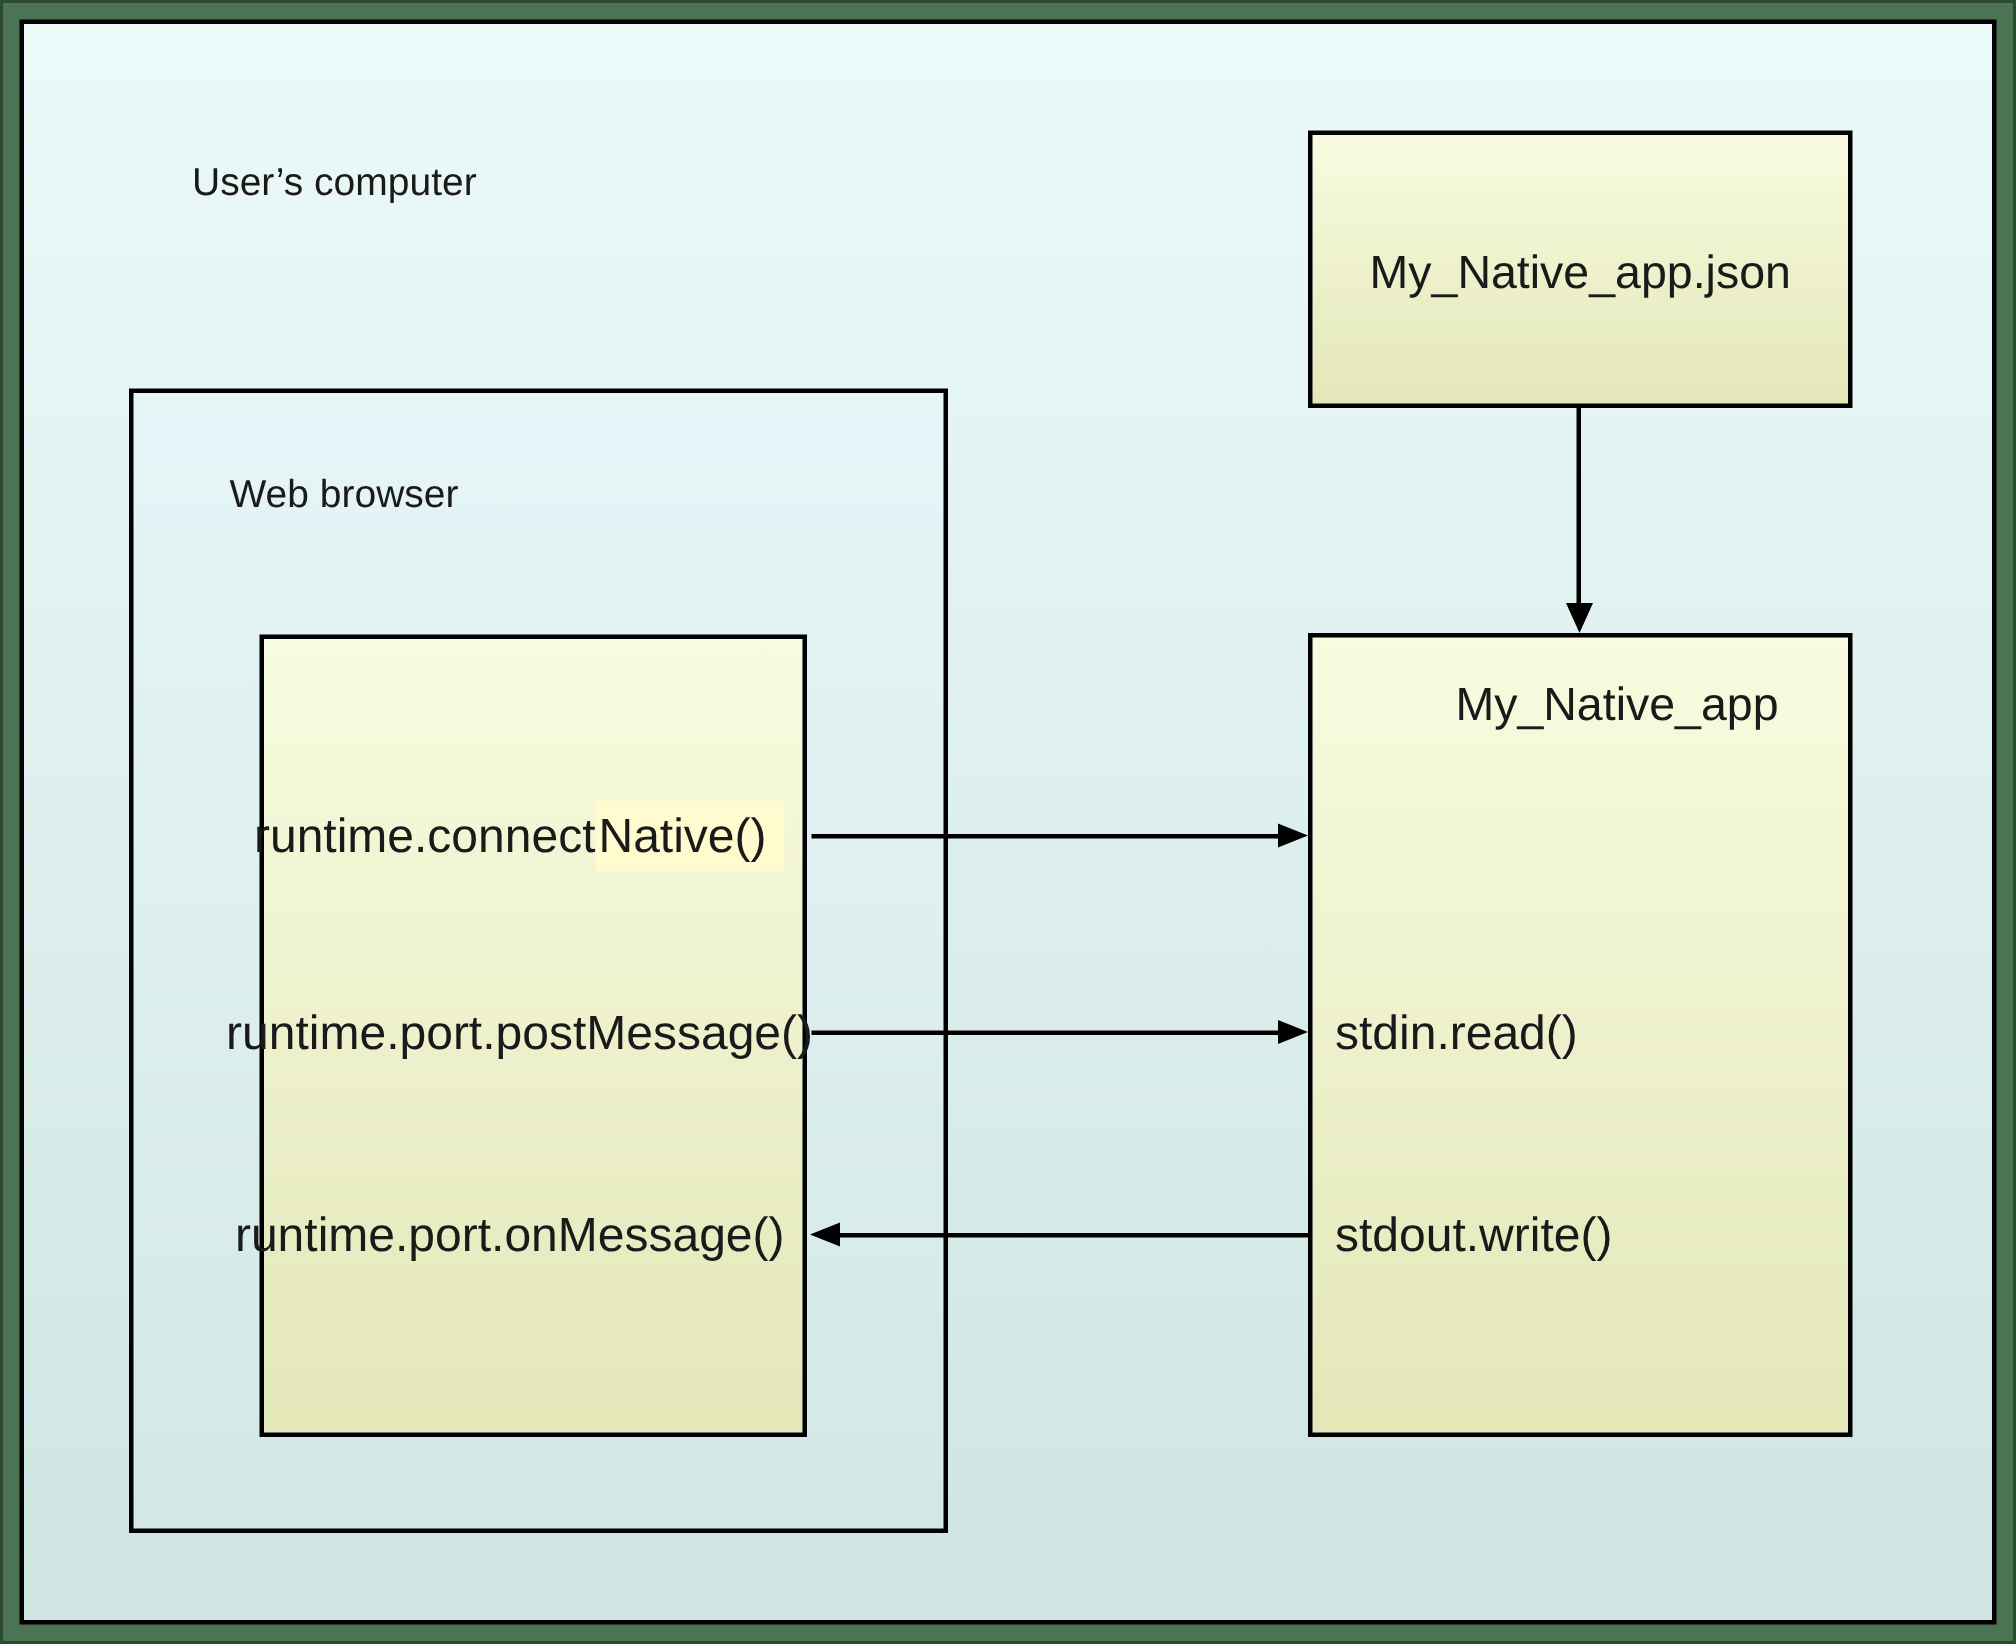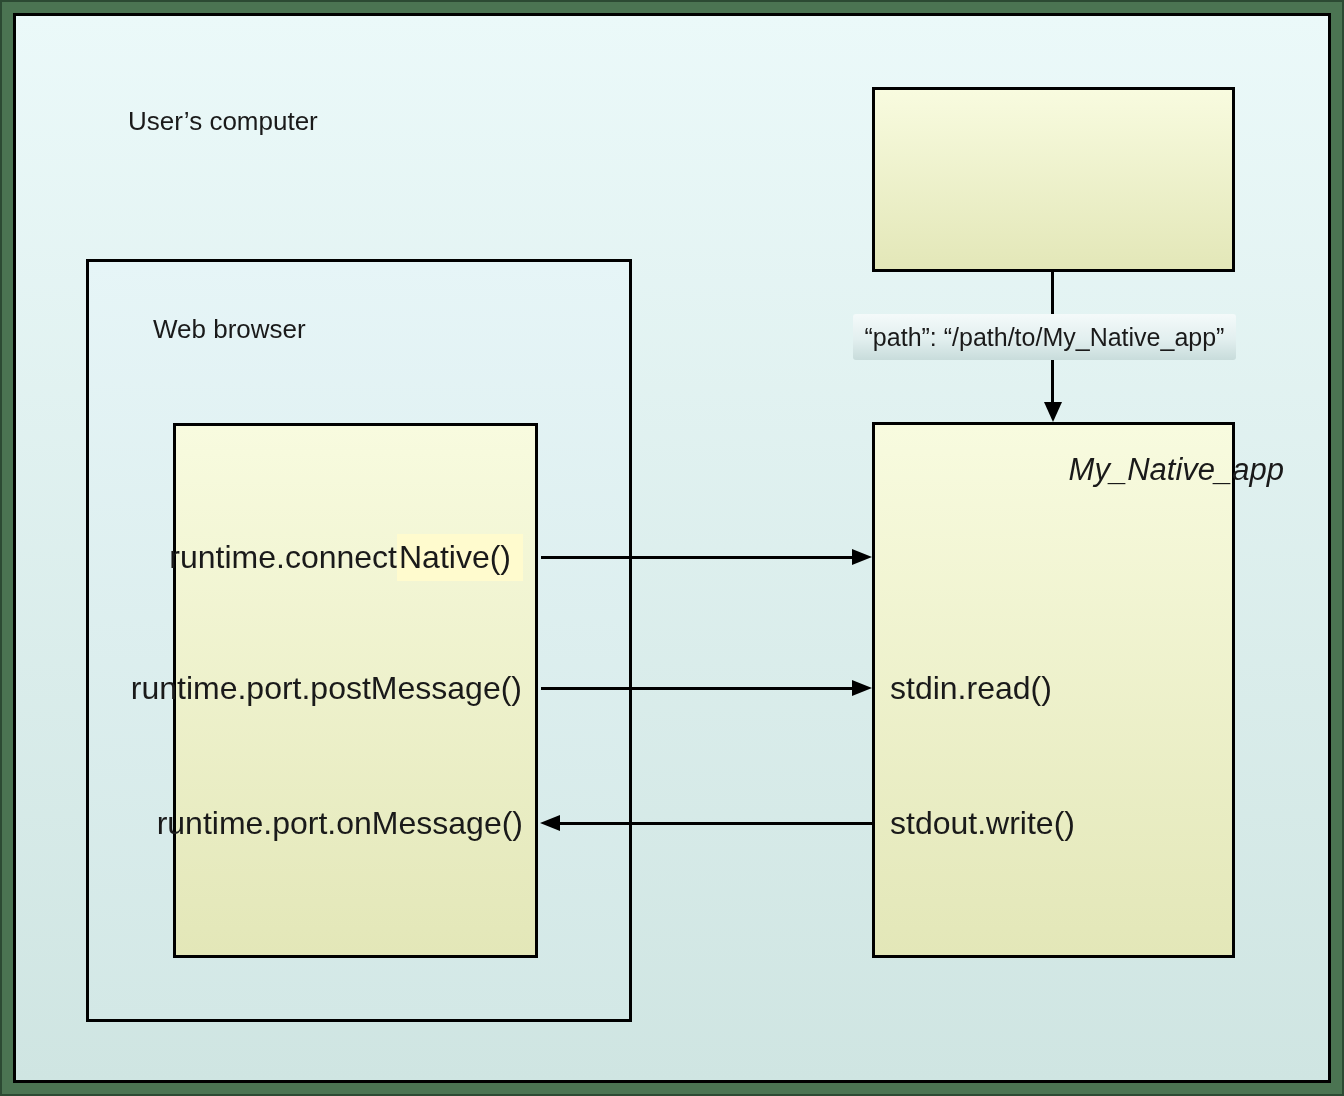--- a/index.html
+++ b/index.html
@@ -41,25 +41,25 @@
   .json-box{left:872px;top:87px;width:363px;height:185px;}
   .native-box{left:872px;top:422px;width:363px;height:536px;}
 
   .lbl{position:absolute;white-space:nowrap;color:var(--text);}
   .section-label{font-size:26px;line-height:36px;}
   .computer-label{left:128px;top:103px;}
   .browser-label{left:153px;top:311px;}
   .box-title{font-size:31px;line-height:36px;}
   .webext-title{left:205px;top:450px;}
   .json-title{left:872px;top:164px;width:363px;text-align:center;}
-  .native-title{left:872px;top:452px;width:412px;text-align:right;font-style:italic;}
+  .native-title{left:872px;top:452px;width:412px;text-align:center;}
 
   .method{font-size:32px;line-height:30px;}
   .m-connect{top:542px;right:821px;}
-  .m-post{top:673px;right:822px;}
+  .m-post{top:673px;right:802px;}
   .m-onmsg{top:808px;right:821px;}
   .m-stdin{left:890px;top:673px;}
   .m-stdout{left:890px;top:808px;text-align:center;}
   .hl{background:var(--highlight);padding:5px 12px 6px 2px;}
 
   .path-label{
     position:absolute;left:853px;top:314px;width:383px;height:46px;
     border-radius:3px;z-index:6;
     background:linear-gradient(180deg,var(--label-top) 0%,var(--label-mid) 55%,var(--label-bottom) 100%);
     font-size:25px;line-height:46px;text-align:center;white-space:nowrap;
@@ -98,32 +98,32 @@
 
 
   <div class="lbl method m-connect"><span>runtime.connect</span><span class="hl">Native()</span></div>
 
   <div class="lbl method m-post">runtime.port.postMessage()</div>
 
   <div class="lbl method m-onmsg">runtime.port.onMessage()</div>
 
   <div class="yellow-box json-box"></div>
 
+  <div class="lbl box-title json-title">My_Native_app.json</div>
 
   <div class="yellow-box native-box"></div>
 
   <div class="lbl box-title native-title">My_Native_app</div>
 
   <div class="lbl method m-stdin">stdin.read()</div>
 
   <div class="lbl method m-stdout">stdout.write()</div>
 
   <div class="vline line-manifest"></div>
   <div class="ah ah-down head-manifest"></div>
-  <div class="path-label">“path”: “/path/to/My_Native_app”</div>
 
   <div class="hline line-connect"></div>
   <div class="ah ah-right head-connect"></div>
 
   <div class="hline line-post"></div>
   <div class="ah ah-right head-post"></div>
 
   <div class="hline line-stdout"></div>
   <div class="ah ah-left head-stdout"></div>
 

